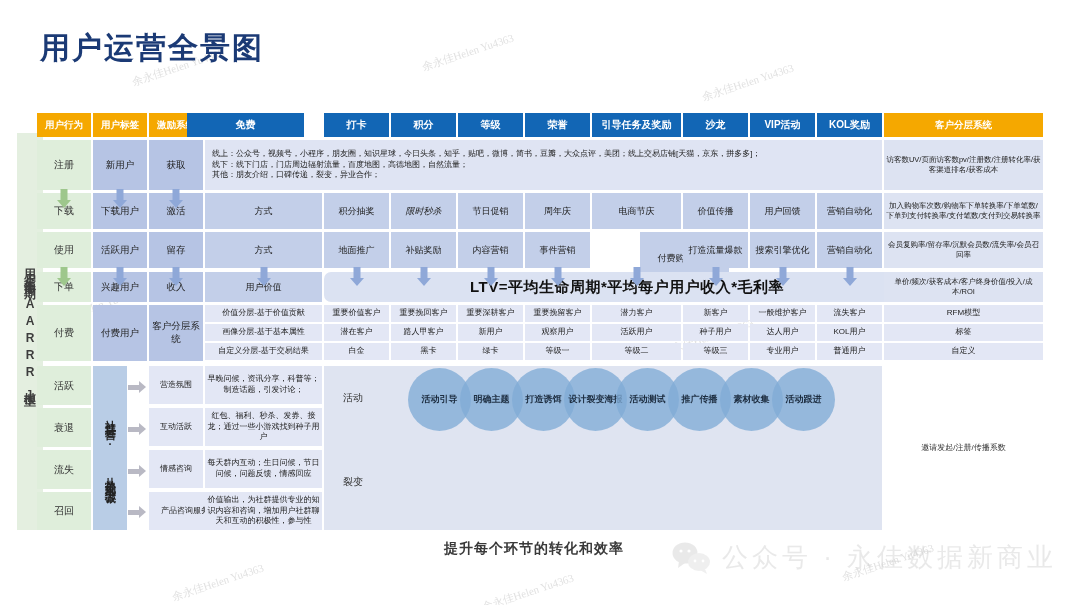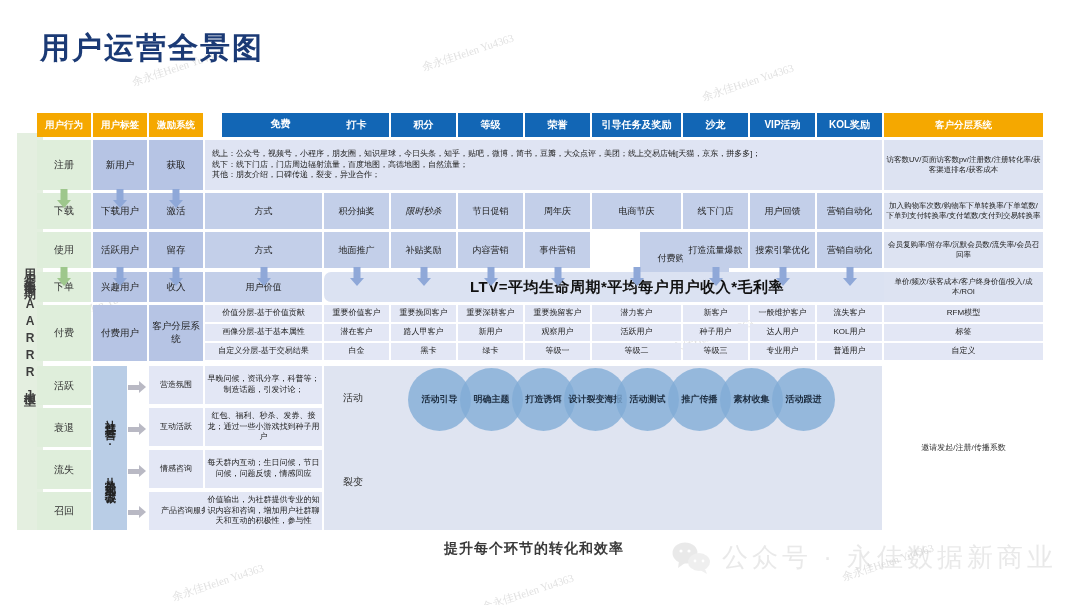--- a/index.html
+++ b/index.html
@@ -125,21 +125,21 @@
   <span class="brandtext">公众号 · 永佳数据新商业</span>
 </div>
 
 <div class="board">
 
   <div class="cell leftrail" style="left:17px;top:133px;width:26px;height:397px;">用户全生命周期[AARRR模型]</div>
 
   <div class="cell hdr-orange" style="left:37px;top:113px;width:54px;height:24px;text-align:right;">用户行为</div>
   <div class="cell hdr-orange" style="left:93px;top:113px;width:54px;height:24px;">用户标签</div>
   <div class="cell hdr-orange" style="left:149px;top:113px;width:54px;height:24px;">激励系统</div>
-  <div class="cell hdr-blue" style="left:222px;top:113px;width:117px;height:24px;font-family:Liberation Mono, monospace;">免费</div>
+  <div class="cell hdr-blue" style="left:187px;top:113px;width:117px;height:24px;">免费</div>
   <div class="cell hdr-blue" style="left:324px;top:113px;width:65px;height:24px;">打卡</div>
   <div class="cell hdr-blue" style="left:391px;top:113px;width:65px;height:24px;">积分</div>
   <div class="cell hdr-blue" style="left:458px;top:113px;width:65px;height:24px;">等级</div>
   <div class="cell hdr-blue" style="left:525px;top:113px;width:65px;height:24px;">荣誉</div>
   <div class="cell hdr-blue" style="left:592px;top:113px;width:89px;height:24px;">引导任务及奖励</div>
   <div class="cell hdr-blue" style="left:683px;top:113px;width:65px;height:24px;">沙龙</div>
   <div class="cell hdr-blue" style="left:750px;top:113px;width:65px;height:24px;">VIP活动</div>
   <div class="cell hdr-blue" style="left:817px;top:113px;width:65px;height:24px;">KOL奖励</div>
   <div class="cell hdr-orange" style="left:884px;top:113px;width:159px;height:24px;">客户分层系统</div>
 
@@ -168,21 +168,21 @@
 
   <div class="cell green" style="left:37px;top:193px;width:54px;height:36px;">下载</div>
   <div class="cell lav" style="left:93px;top:193px;width:54px;height:36px;">下载用户</div>
   <div class="cell lav" style="left:149px;top:193px;width:54px;height:36px;">激活</div>
   <div class="cell lav2" style="left:205px;top:193px;width:117px;height:36px;">方式</div>
   <div class="cell lav2" style="left:324px;top:193px;width:65px;height:36px;">积分抽奖</div>
   <div class="cell lav2" style="left:391px;top:193px;width:65px;height:36px;font-style:italic;">限时秒杀</div>
   <div class="cell lav2" style="left:458px;top:193px;width:65px;height:36px;">节日促销</div>
   <div class="cell lav2" style="left:525px;top:193px;width:65px;height:36px;">周年庆</div>
   <div class="cell lav2" style="left:592px;top:193px;width:89px;height:36px;">电商节庆</div>
-  <div class="cell lav2" style="left:683px;top:193px;width:65px;height:36px;">线下门店</div>
+  <div class="cell lav2" style="left:683px;top:193px;width:65px;height:36px;">价值传播</div>
   <div class="cell lav2" style="left:750px;top:193px;width:65px;height:36px;">用户回馈</div>
   <div class="cell lav2" style="left:817px;top:193px;width:65px;height:36px;">营销自动化</div>
   <div class="cell metric" style="left:884px;top:193px;width:159px;height:36px;">加入购物车次数/购物车下单转换率/下单笔数/下单到支付转换率/支付笔数/支付到交易转换率</div>
 
   <div class="cell green" style="left:37px;top:232px;width:54px;height:36px;">使用</div>
   <div class="cell lav" style="left:93px;top:232px;width:54px;height:36px;">活跃用户</div>
   <div class="cell lav" style="left:149px;top:232px;width:54px;height:36px;">留存</div>
   <div class="cell lav2" style="left:205px;top:232px;width:117px;height:36px;">方式</div>
   <div class="cell lav2" style="left:324px;top:232px;width:65px;height:36px;">地面推广</div>
   <div class="cell lav2" style="left:391px;top:232px;width:65px;height:36px;">补贴奖励</div>

